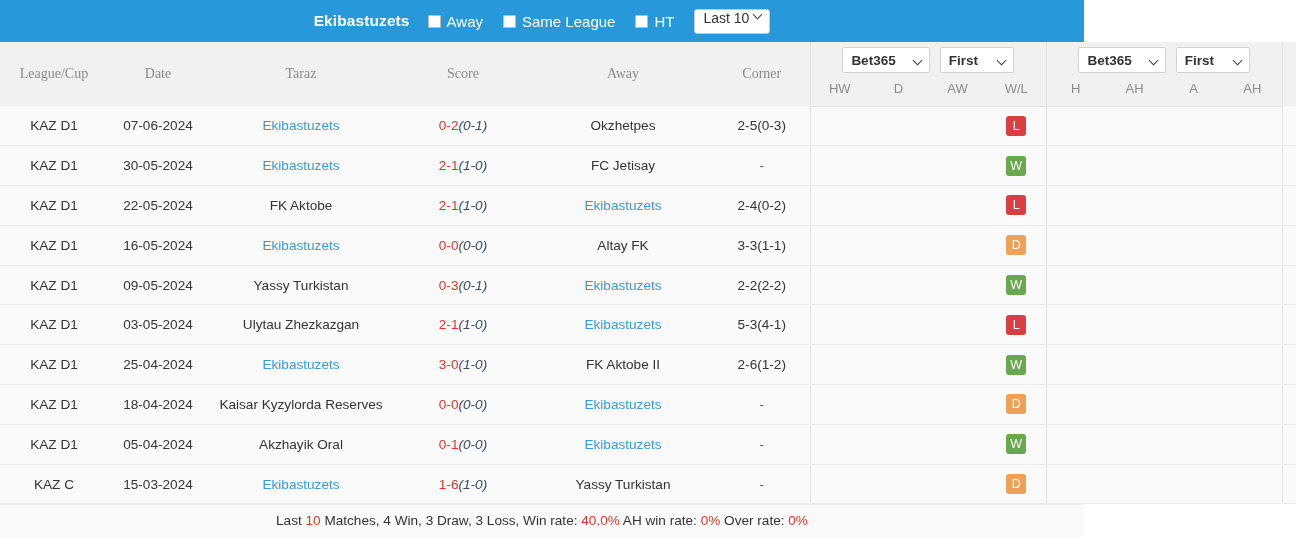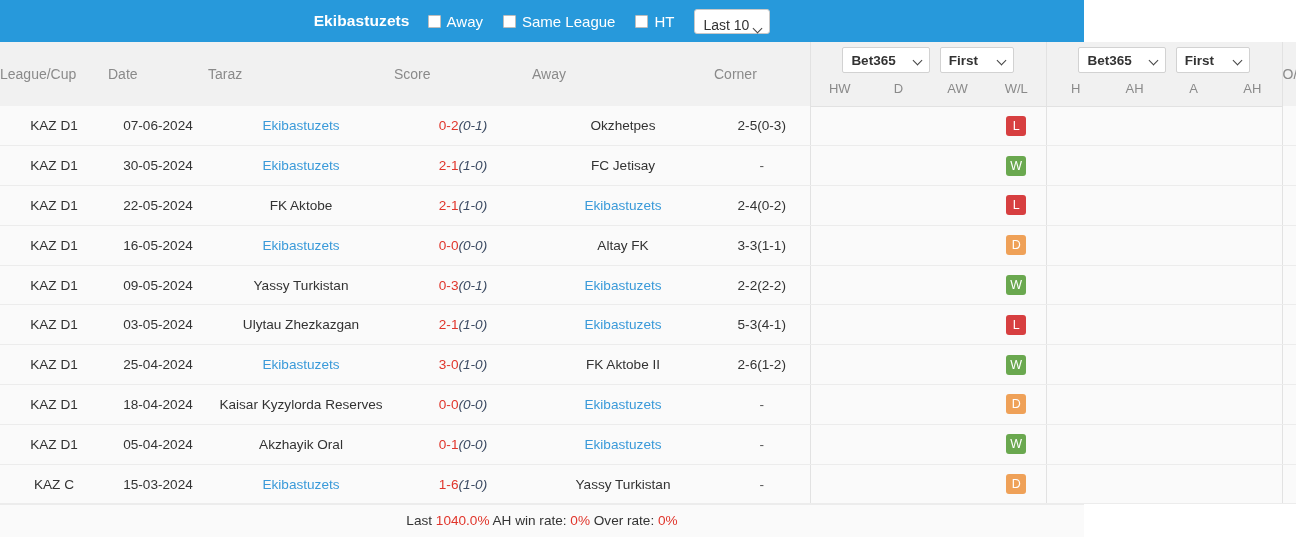--- a/index.html
+++ b/index.html
@@ -61,21 +61,21 @@
   .topbar-select {
     height: 25px;
     background: #ffffff;
     border: 1px solid #c8c8c8;
     border-radius: 3px;
     padding: 0 6px 0 8px;
     font-size: 14px;
     color: #333333;
     font-family: "Liberation Sans", sans-serif;
     display: inline-flex;
-    align-items: flex-end;
+    align-items: flex-start;
     gap: 5px;
     cursor: pointer;
   }
   .caret {
     display: inline-block;
     width: 9px;
     height: 9px;
     position: relative;
     flex: 0 0 9px;
   }
@@ -115,21 +115,22 @@
     color: #8a8a8a;
     border-bottom: 1px solid #e2e2e2;
   }
   .grpcol {
     text-align: center;
   }
   .hdr-main {
     font-weight: normal;
     font-size: 14px;
     color: #8a8a8a;
-    text-align: left;
+    text-align: center;
+    font-family: Liberation Serif, serif;
   }
   .vsep { border-left: 1px solid #e2e2e2; }
 
   .hdr-selects {
     display: flex;
     align-items: center;
     justify-content: center;
     gap: 10px;
   }
   .hdr-select {
@@ -467,20 +468,21 @@
           <td class="cell-right"></td>
           <td class="cell-right"></td>
           <td class="cell-right vsep"></td>
         </tr>
       </tbody>
   </table>
 
   <div class="footer">
     <span>Last </span>
       <span class="hot">10</span>
+      <span> Matches, 4 Win, 3 Draw, 3 Loss, Win rate: </span>
       <span class="hot">40.0%</span>
       <span> AH win rate: </span>
       <span class="hot">0%</span>
       <span> Over rate: </span>
       <span class="hot">0%</span>
   </div>
 
 </div>
 
 </body></html>

